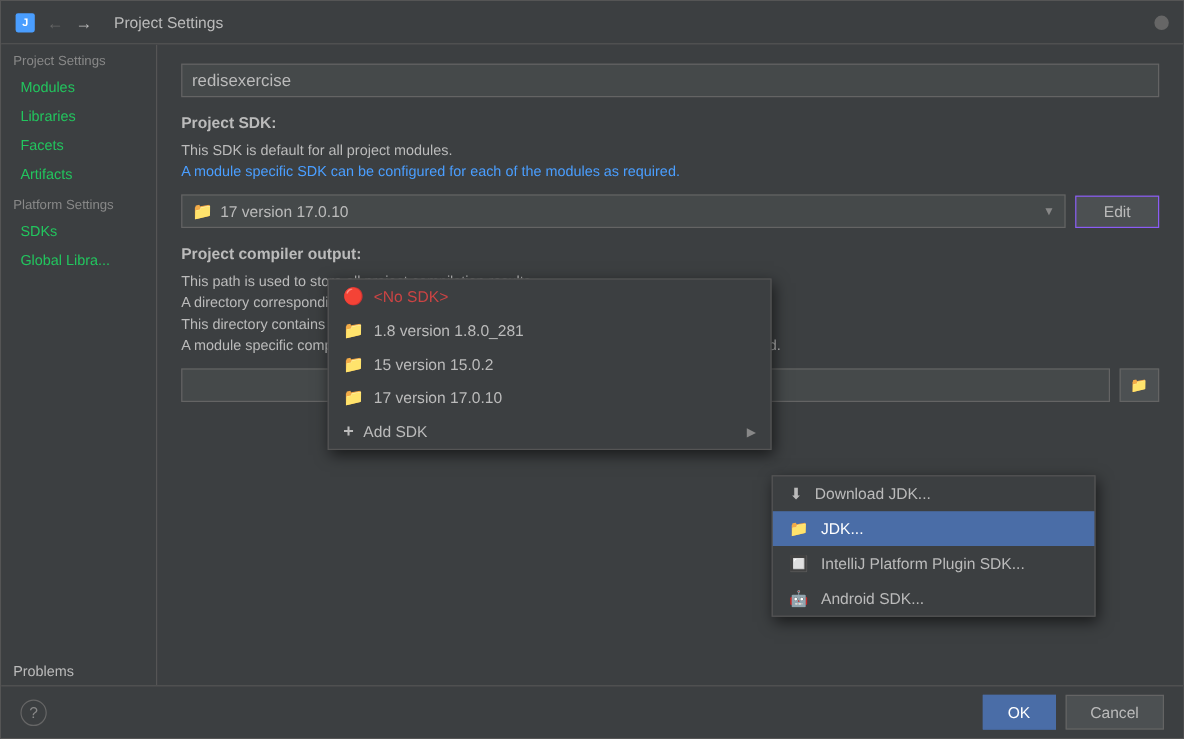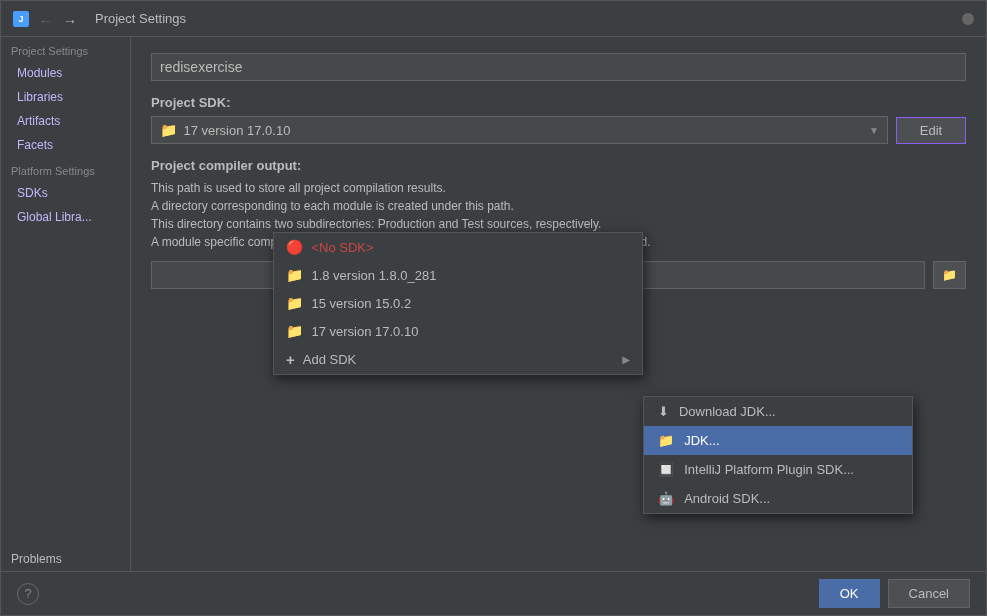--- a/index.html
+++ b/index.html
@@ -90,21 +90,21 @@
     }
     .sidebar-section-label {
       color: #888;
       font-size: 11px;
       padding: 8px 10px 4px;
       text-transform: none;
     }
     .sidebar-item {
       padding: 5px 10px 5px 16px;
       cursor: pointer;
-      color: #c4b5fd;
+      color: #22c55e;
       font-size: 12px;
       white-space: nowrap;
       overflow: hidden;
       text-overflow: ellipsis;
     }
     .sidebar-item.active { background: #4a6da7; color: white; }
     .sidebar-spacer { flex: 1; }
     .sidebar-bottom-item {
       padding: 5px 10px 5px 10px;
       cursor: pointer;
@@ -313,35 +313,41 @@
       <div class="title-btn"></div>
     </div>
   </div>
 
   <div class="dialog-body">
 
     <div class="sidebar">
       <div class="sidebar-section-label">Project Settings</div>
       <div class="sidebar-item">Modules</div>
       <div class="sidebar-item">Libraries</div>
+      <div class="sidebar-item">Facets</div>
       <div class="sidebar-item">Artifacts</div>
-      <div class="sidebar-item">Facets</div>
       <div class="sidebar-section-label">Platform Settings</div>
       <div class="sidebar-item">SDKs</div>
       <div class="sidebar-item">Global Libra...</div>
       <div class="sidebar-spacer"></div>
       <div class="sidebar-bottom-item">Problems</div>
     </div>
 
     <div class="main-content">
       
       <input type="text" class="text-input" value="redisexercise" style="">
 
       
       <div class="field-label">Project SDK:</div>
+      <div class="sdk-description">
+        <div>This SDK is default for all project modules.</div>
+        <div>
+          <span style="color: #4a9eff;">A module specific SDK can be configured for each of the modules as required.</span>
+        </div>
+      </div>
       <div class="sdk-row">
         <div class="sdk-dropdown">
           <span class="sdk-dropdown-icon">📁</span>
           <span class="sdk-dropdown-text">17 version 17.0.10</span>
           <span class="sdk-dropdown-arrow">▼</span>
         </div>
         <button class="edit-btn">Edit</button>
       </div>
 
       

